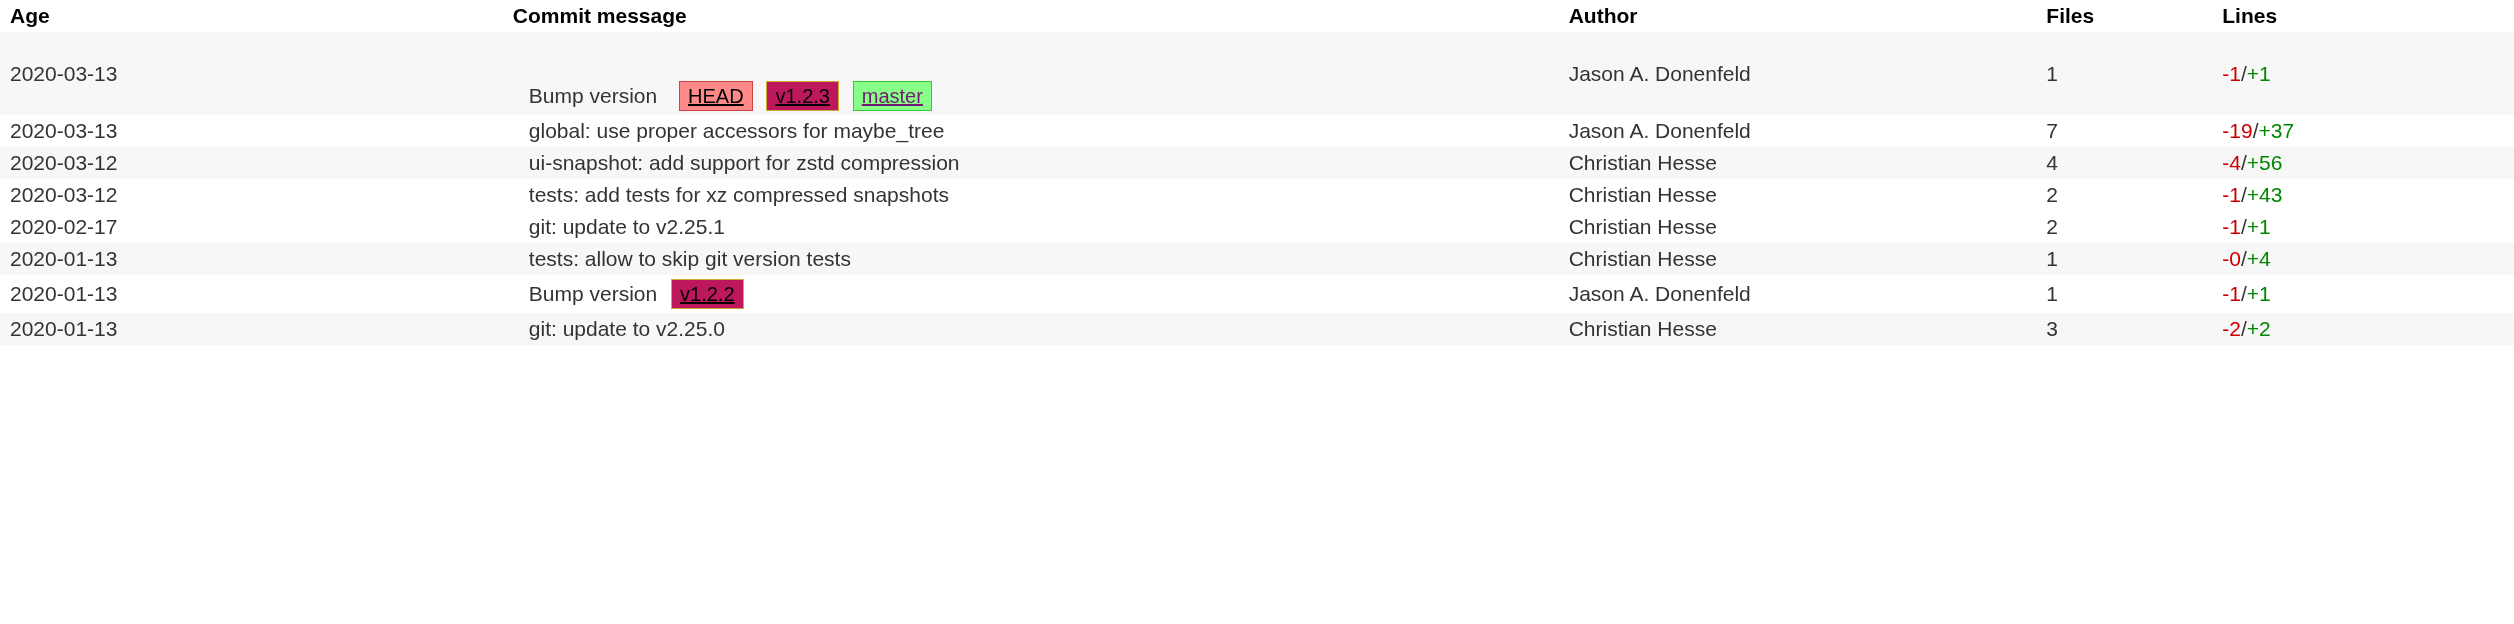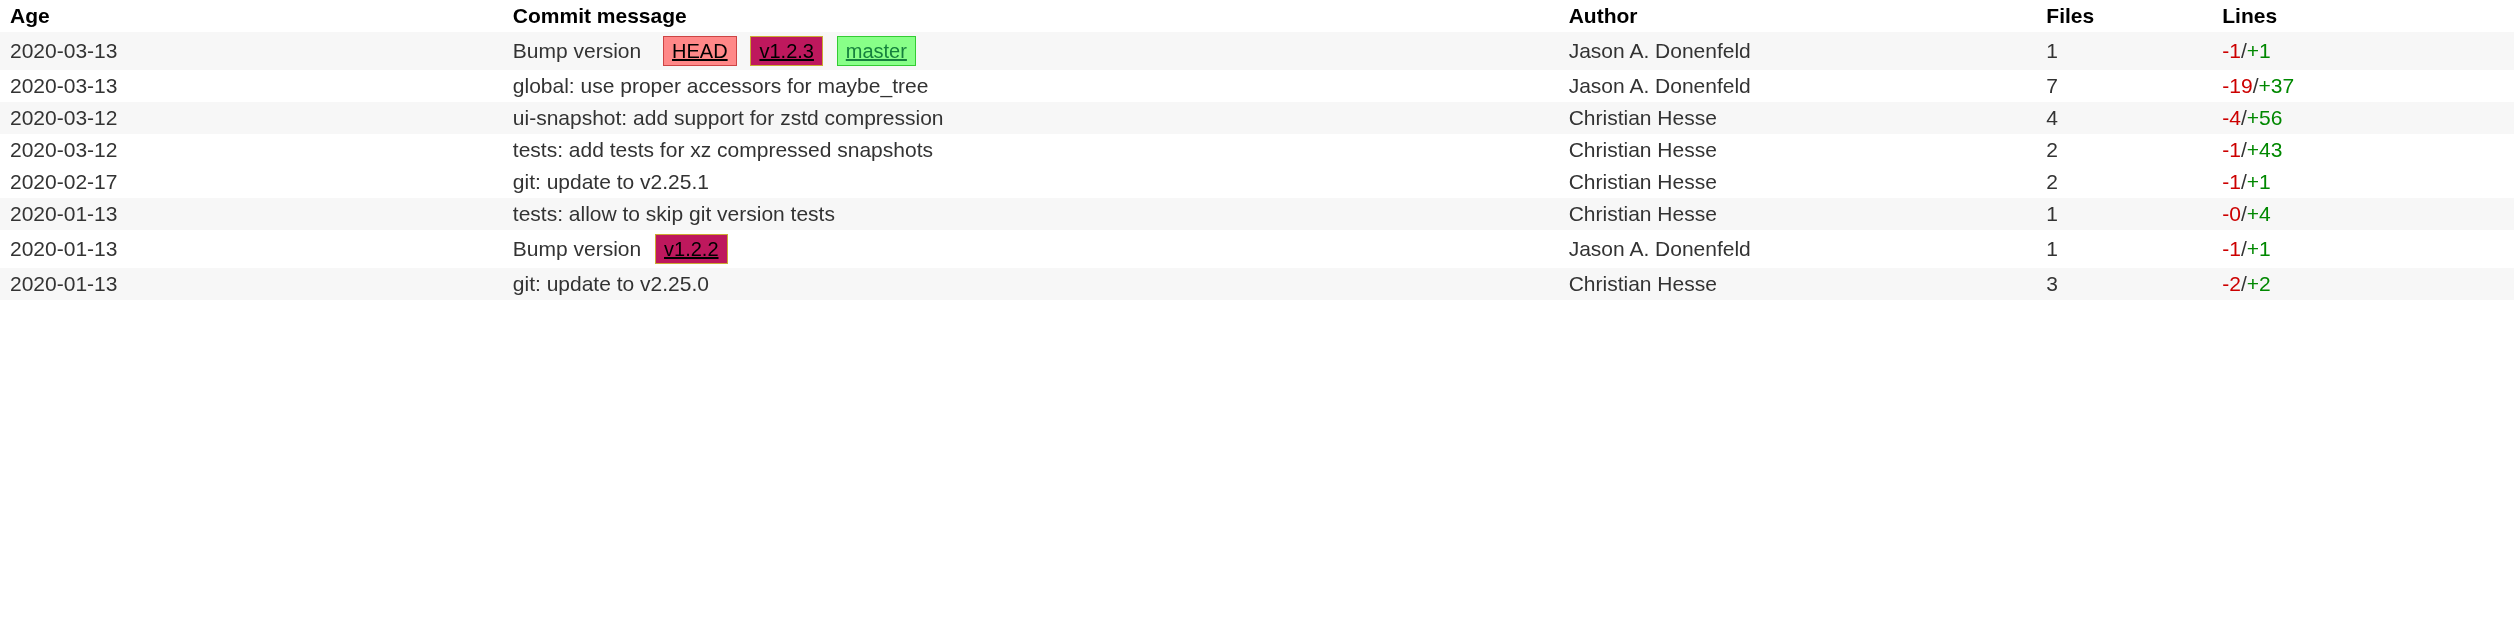--- a/index.html
+++ b/index.html
@@ -65,34 +65,36 @@
       margin-left: 16px;
     }
     .deco.tag {
       background: #be185d;
       border-color: #ccaa33;
       color: #000;
     }
     .deco.branch {
       background: #88ff88;
       border-color: #33cc33;
-      color: #15803d;
+      color: #701a75;
+      margin-top: 45px;
     }
     .del {
       color: #cc0000;
     }
     .ins {
       color: #008800;
     }
     .slash {
       color: #333;
     }
     a.msg {
       color: #333;
       text-decoration: none;
+      margin-left: 16px;
     }
   </style>
 </head>
 <body>
 
 <table>
   <thead>
     <tr>
       <th class="col-age">Age</th>
       <th class="col-msg">Commit message</th>

